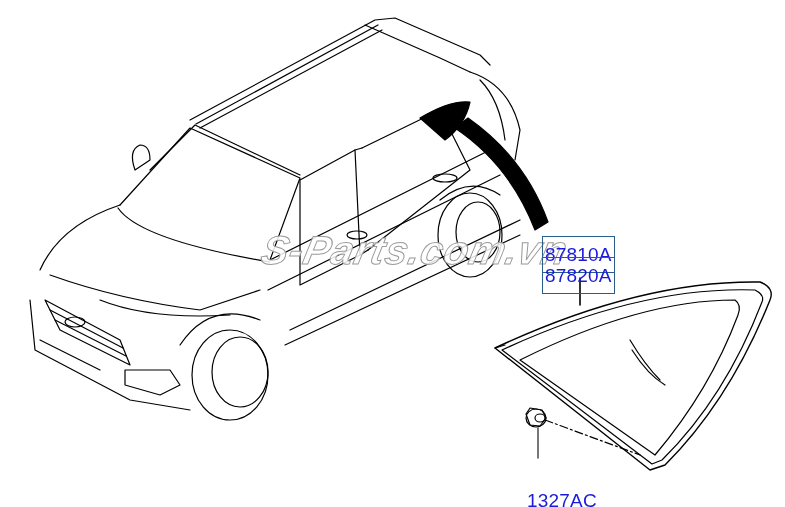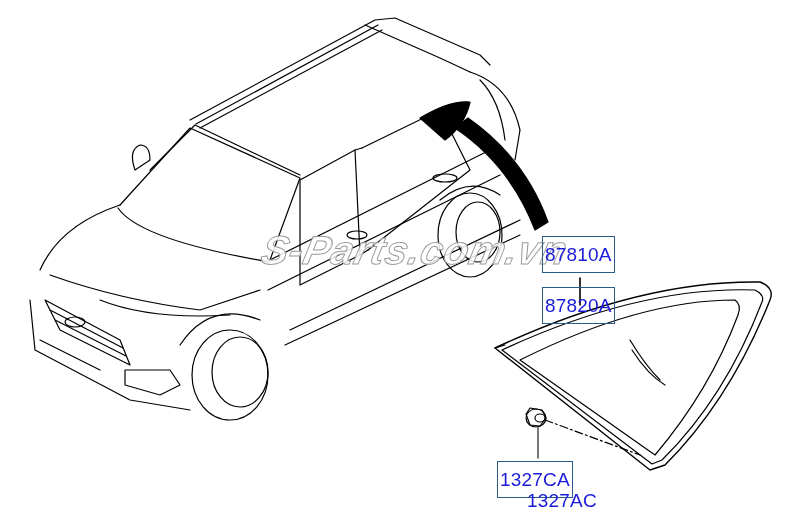--- a/index.html
+++ b/index.html
@@ -103,16 +103,15 @@
     <path d="M526 414 L530 408 L542 410 L546 418 L540 426 L530 425 Z"></path>
 
     <path d="M545 420 L640 455" stroke-dasharray="8 3 2 3"></path>
 
     <path d="M538 428 L538 458" stroke="#555" stroke-width="1.6"></path>
   </svg>
 
   <div class="watermark">S-Parts.com.vn</div>
 
   <div class="label boxed" style="left:542px; top:236px;">87810A</div>
-  <div class="label boxed" style="left:542px; top:257px;margin-top:30px;">87820A</div>
-  <div class="label boxed" style="left:497px; top:461px;">1327CA</div>
+  <div class="label boxed" style="left:542px; top:257px;">87820A</div>
   <div class="label" style="left:525px; top:483px;">1327AC</div>
 </div>
 
 </body></html>

